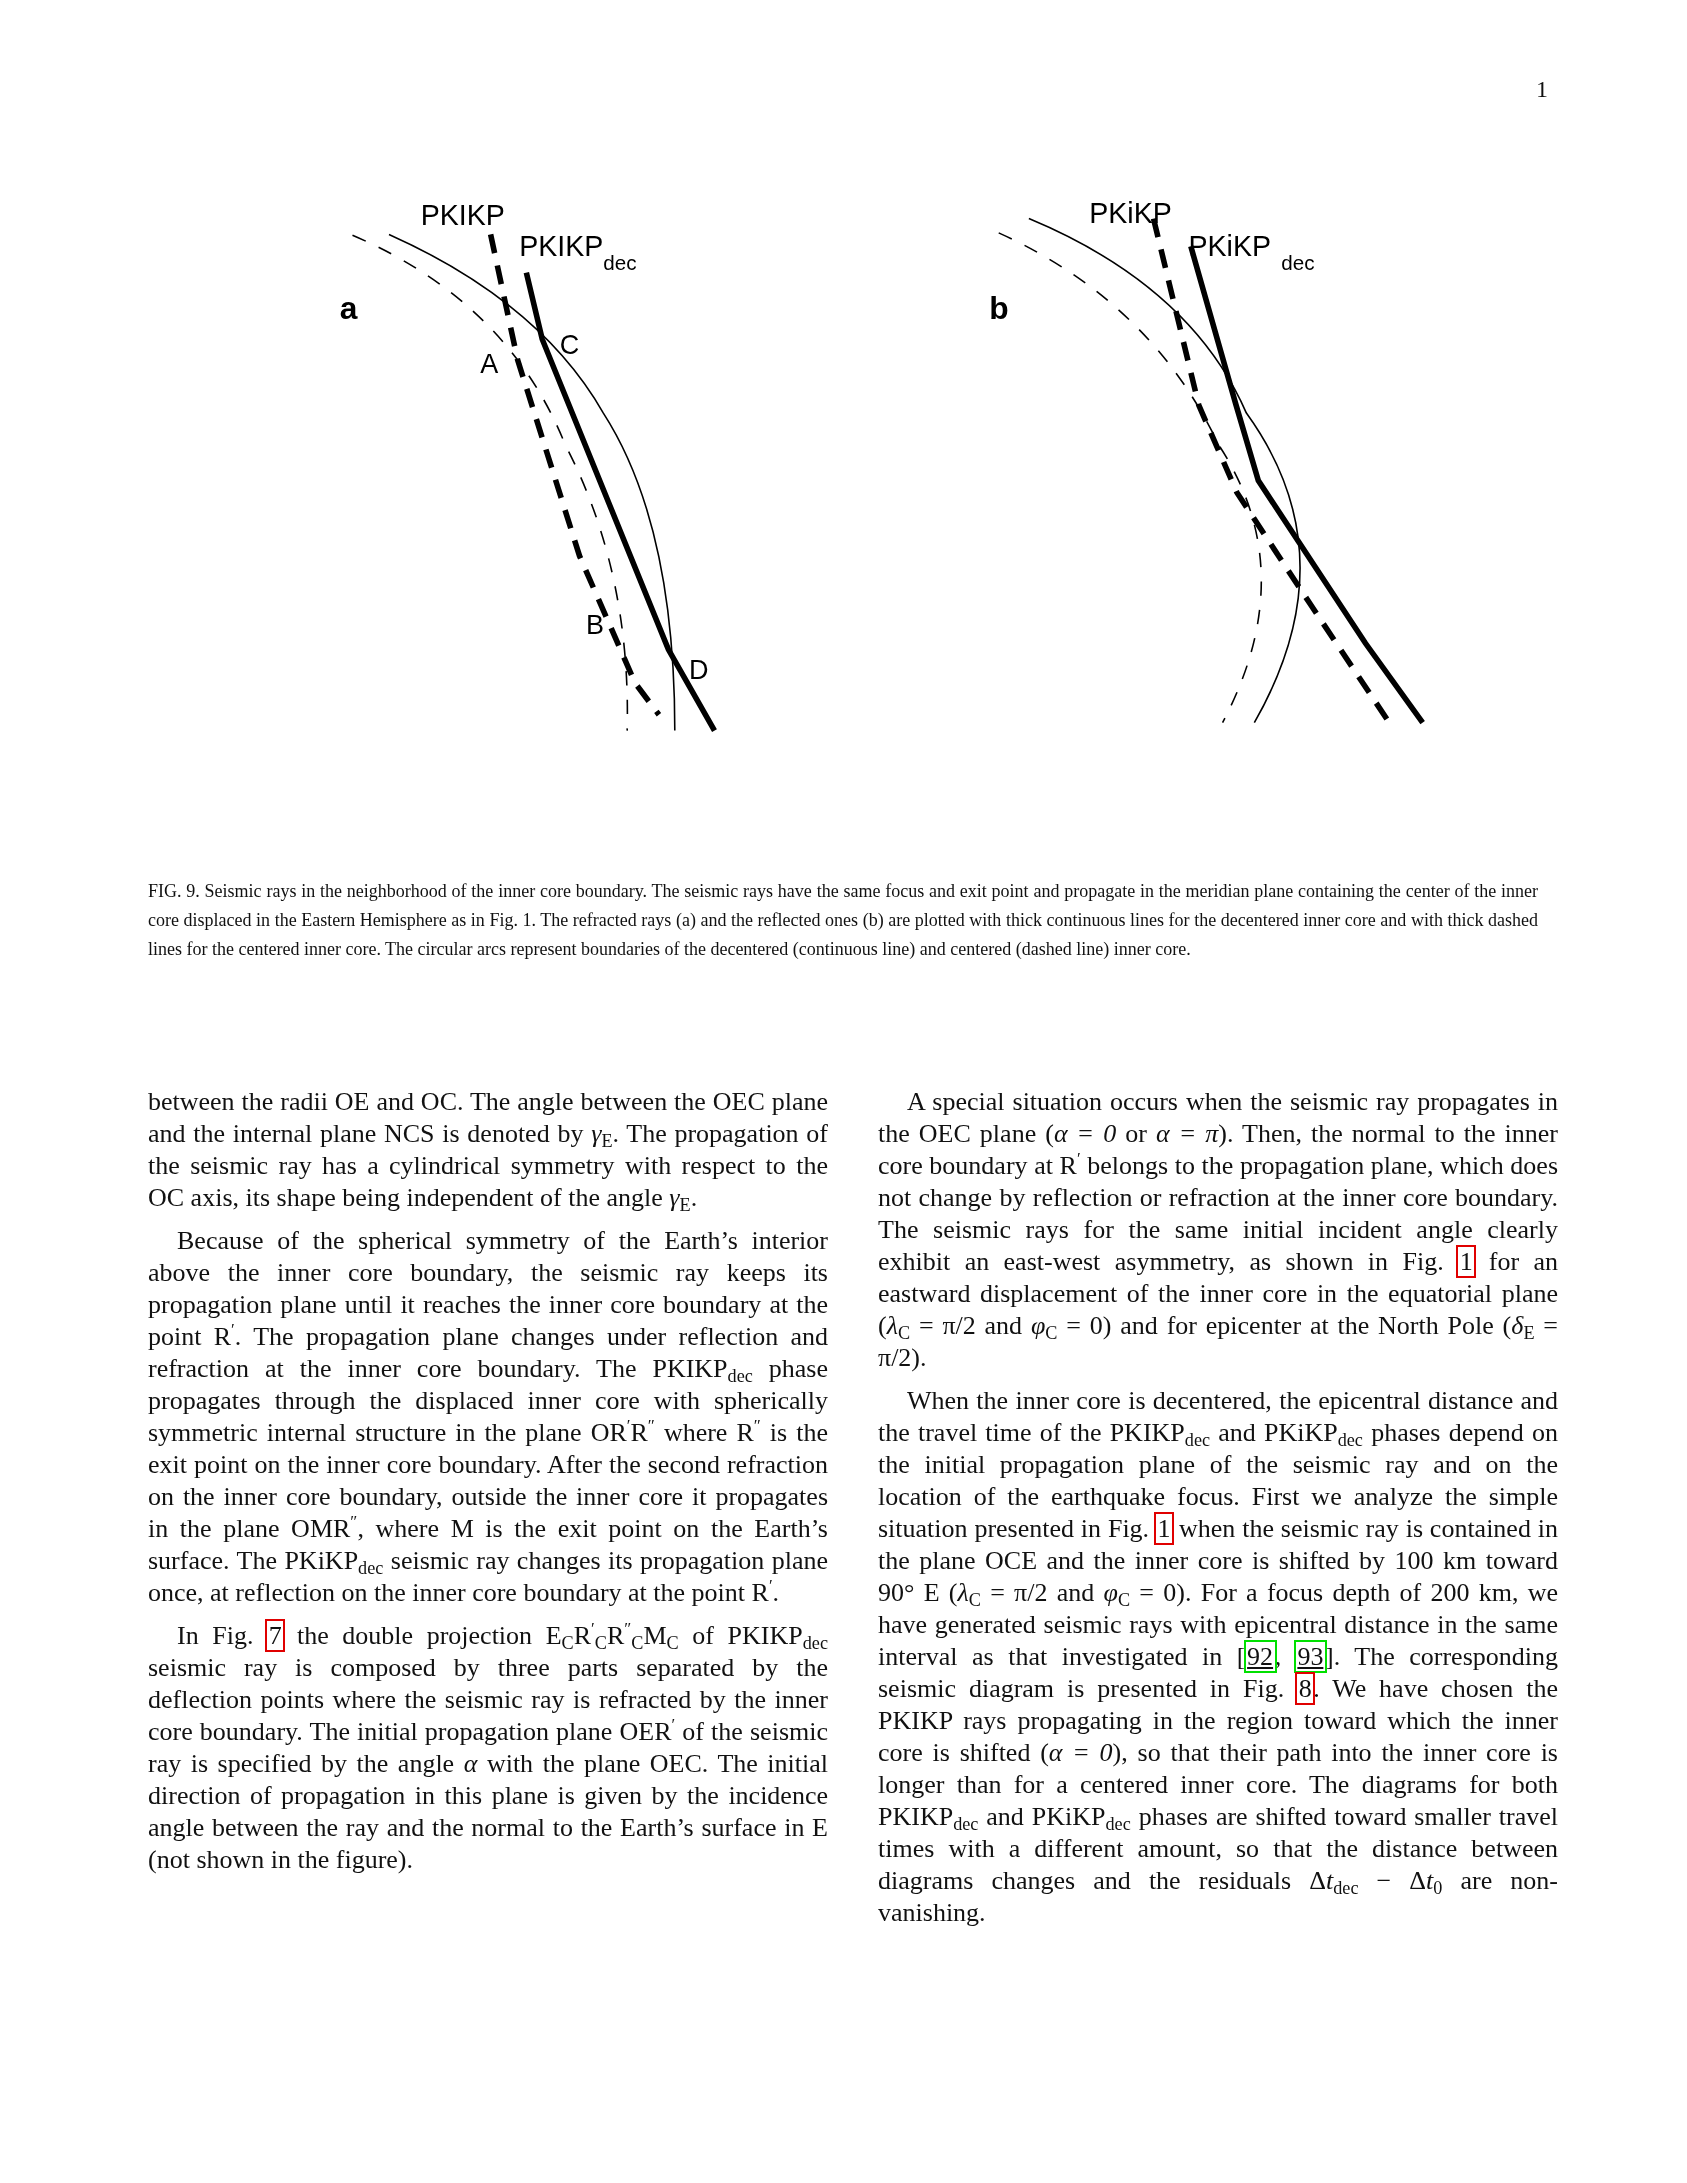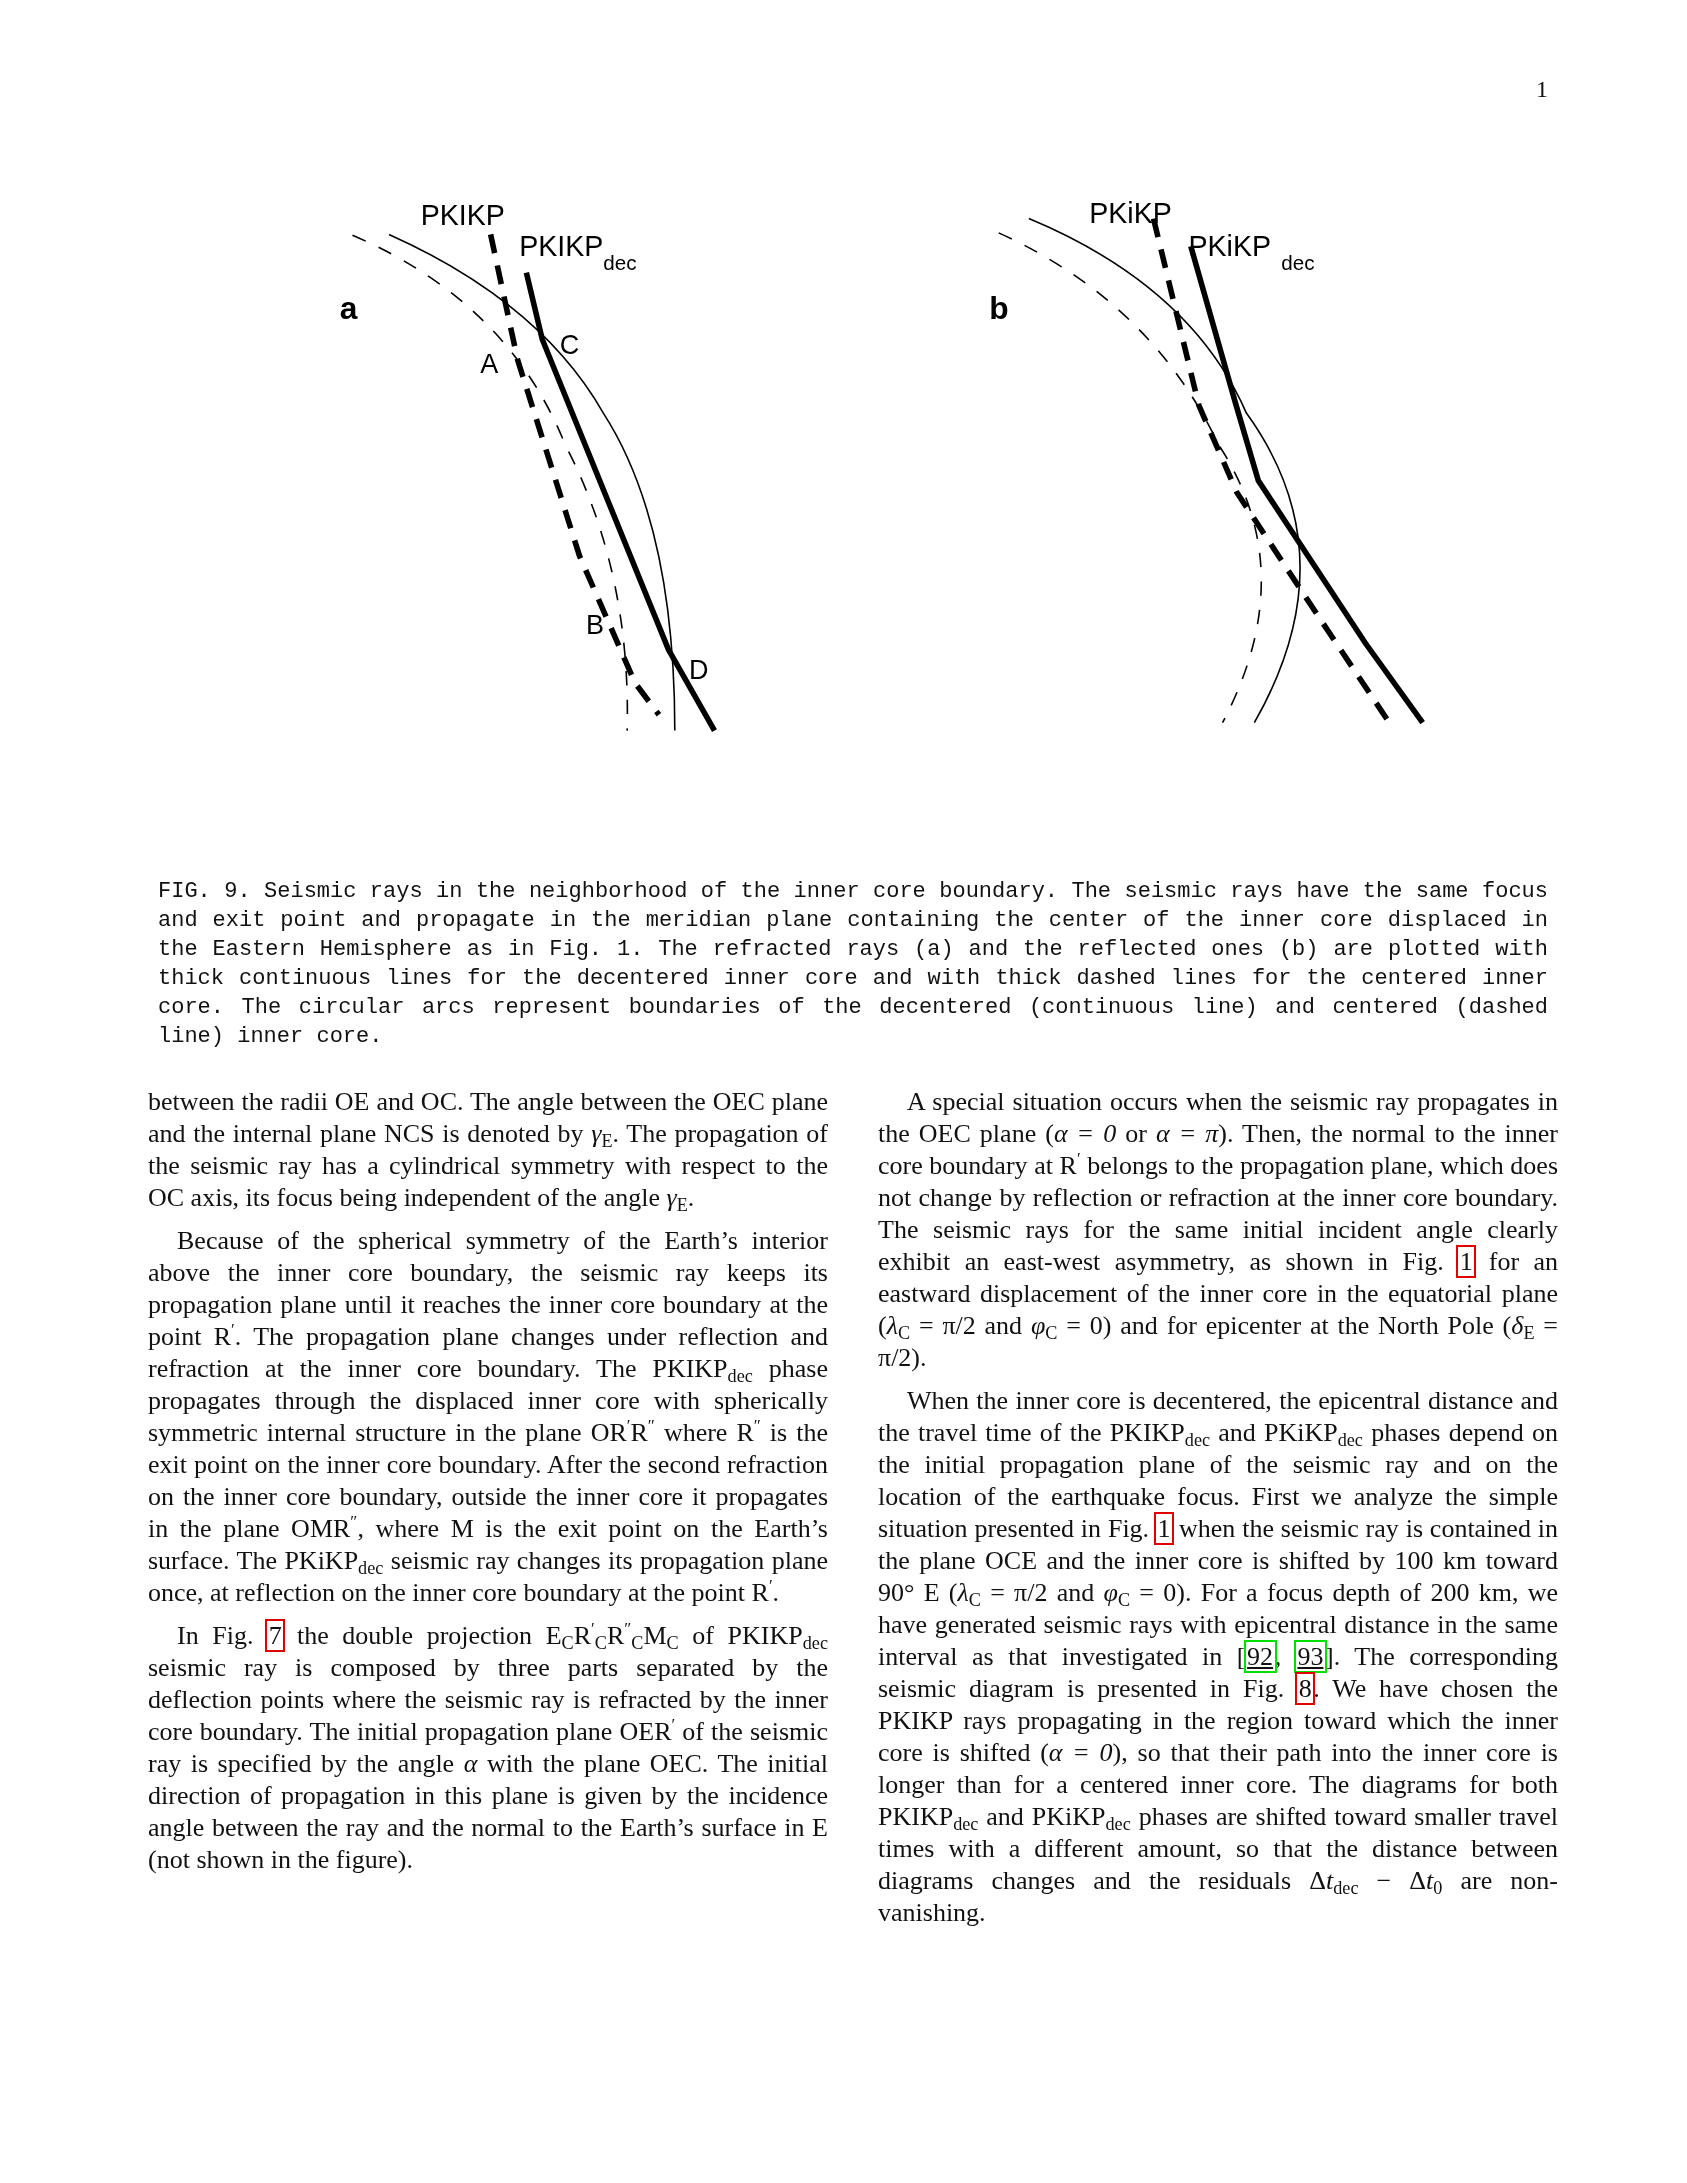--- a/index.html
+++ b/index.html
@@ -10,22 +10,22 @@
     .page-number {
       position: absolute; top: 76px; right: 139px;
       font-size: 24px; font-family: "Liberation Serif", serif;
     }
     .figure {
       position: absolute; left: 0; top: 0; width: 1687px; height: 842px;
     }
     .figure svg { position: absolute; left: 0; top: 0; }
     .fig-label-sans { font-family: "Liberation Sans", sans-serif; }
     .caption {
-      position: absolute; left: 158px; top: 877px; width: 1390px;
-      font-family: Liberation Mono, monospace; font-size: 22px; line-height: 29px;
+      position: absolute; left: 148px; top: 877px; width: 1390px;
+      font-family: Liberation Serif, serif; font-size: 18px; line-height: 29px;
       text-align: justify;
     }
     .col {
       position: absolute; top: 1086px; width: 680px;
       font-family: "Liberation Serif", serif; font-size: 26px; line-height: 32px;
       text-align: justify; hyphens: manual;
     }
     .col.left { left: 148px; }
     .col.right { left: 878px; }
     .col p { margin: 0 0 11px 0; text-indent: 0; }
@@ -76,21 +76,21 @@
       <path d="M 1453 275 L 1510 510 L 1558 620 L 1650 760 L 1750 910" fill="none" stroke="#000" stroke-width="7" stroke-dasharray="24 16"></path>
 
       <path d="M 1500 310 L 1557 510 L 1585 605 L 1720 810 L 1792 910" fill="none" stroke="#000" stroke-width="7"></path>
     </g>
   </svg>
 </div>
 
 <div class="caption">FIG. 9. Seismic rays in the neighborhood of the inner core boundary. The seismic rays have the same focus and exit point and propagate in the meridian plane containing the center of the inner core displaced in the Eastern Hemisphere as in Fig. 1. The refracted rays (a) and the reflected ones (b) are plotted with thick continuous lines for the decentered inner core and with thick dashed lines for the centered inner core. The circular arcs represent boundaries of the decentered (continuous line) and centered (dashed line) inner core.</div>
 
 <div class="col left">
-  <p><span>between the radii OE and OC. The angle between the OEC plane and the internal plane NCS is denoted by </span><i class="m">γ</i><sub>E</sub><span>. The propagation of the seismic ray has a cylindrical symmetry with respect to the OC axis, its focus being independent of the angle </span><i class="m">γ</i><sub>E</sub><span>.</span></p>
+  <p><span>between the radii OE and OC. The angle between the OEC plane and the internal plane NCS is denoted by </span><i class="m">γ</i><sub>E</sub><span>. The propagation of the seismic ray has a cylindrical symmetry with respect to the OC axis, its shape being independent of the angle </span><i class="m">γ</i><sub>E</sub><span>.</span></p>
 
   <p class="indent"><span>Because of the spherical symmetry of the Earth’s interior above the inner core boundary, the seismic ray keeps its propagation plane until it reaches the inner core boundary at the point R</span><sup>′</sup><span>. The propagation plane changes under reflection and refraction at the inner core boundary. The PKIKP</span><sub>dec</sub><span> phase propagates through the displaced inner core with spherically symmetric internal structure in the plane OR</span><sup>′</sup><span>R</span><sup>″</sup><span> where R</span><sup>″</sup><span> is the exit point on the inner core boundary. After the second refraction on the inner core boundary, outside the inner core it propagates in the plane OMR</span><sup>″</sup><span>, where M is the exit point on the Earth’s surface. The PKiKP</span><sub>dec</sub><span> seismic ray changes its propagation plane once, at reflection on the inner core boundary at the point R</span><sup>′</sup><span>.</span></p>
 
   <p class="indent"><span>In Fig. </span><span class="ref-red">7</span><span> the double projection E</span><sub>C</sub><span>R</span><sup>′</sup><sub>C</sub><span>R</span><sup>″</sup><sub>C</sub><span>M</span><sub>C</sub><span> of PKIKP</span><sub>dec</sub><span> seismic ray is composed by three parts separated by the deflection points where the seismic ray is refracted by the inner core boundary. The initial propagation plane OER</span><sup>′</sup><span> of the seismic ray is specified by the angle </span><i class="m">α</i><span> with the plane OEC. The initial direction of propagation in this plane is given by the incidence angle between the ray and the normal to the Earth’s surface in E (not shown in the figure).</span></p>
 </div>
 
 <div class="col right">
   <p class="indent"><span>A special situation occurs when the seismic ray propagates in the OEC plane (</span><i class="m">α = 0</i><span> or </span><i class="m">α = π</i><span>). Then, the normal to the inner core boundary at R</span><sup>′</sup><span> belongs to the propagation plane, which does not change by reflection or refraction at the inner core boundary. The seismic rays for the same initial incident angle clearly exhibit an east-west asymmetry, as shown in Fig. </span><span class="ref-red">1</span><span> for an eastward displacement of the inner core in the equatorial plane (</span><i class="m">λ</i><sub>C</sub><span> = π/2 and </span><i class="m">φ</i><sub>C</sub><span> = 0) and for epicenter at the North Pole (</span><i class="m">δ</i><sub>E</sub><span> = π/2).</span></p>
 
   <p class="indent"><span>When the inner core is decentered, the epicentral distance and the travel time of the PKIKP</span><sub>dec</sub><span> and PKiKP</span><sub>dec</sub><span> phases depend on the initial propagation plane of the seismic ray and on the location of the earthquake focus. First we analyze the simple situation presented in Fig. </span><span class="ref-red">1</span><span> when the seismic ray is contained in the plane OCE and the inner core is shifted by 100 km toward 90° E (</span><i class="m">λ</i><sub>C</sub><span> = π/2 and </span><i class="m">φ</i><sub>C</sub><span> = 0). For a focus depth of 200 km, we have generated seismic rays with epicentral distance in the same interval as that investigated in [</span><span class="ref-green">92</span><span>, </span><span class="ref-green">93</span><span>]. The corresponding seismic diagram is presented in Fig. </span><span class="ref-red">8</span><span>. We have chosen the PKIKP rays propagating in the region toward which the inner core is shifted (</span><i class="m">α = 0</i><span>), so that their path into the inner core is longer than for a centered inner core. The diagrams for both PKIKP</span><sub>dec</sub><span> and PKiKP</span><sub>dec</sub><span> phases are shifted toward smaller travel times with a different amount, so that the distance between diagrams changes and the residuals Δ</span><i class="m">t</i><sub>dec</sub><span> − Δ</span><i class="m">t</i><sub>0</sub><span> are non-vanishing.</span></p>

